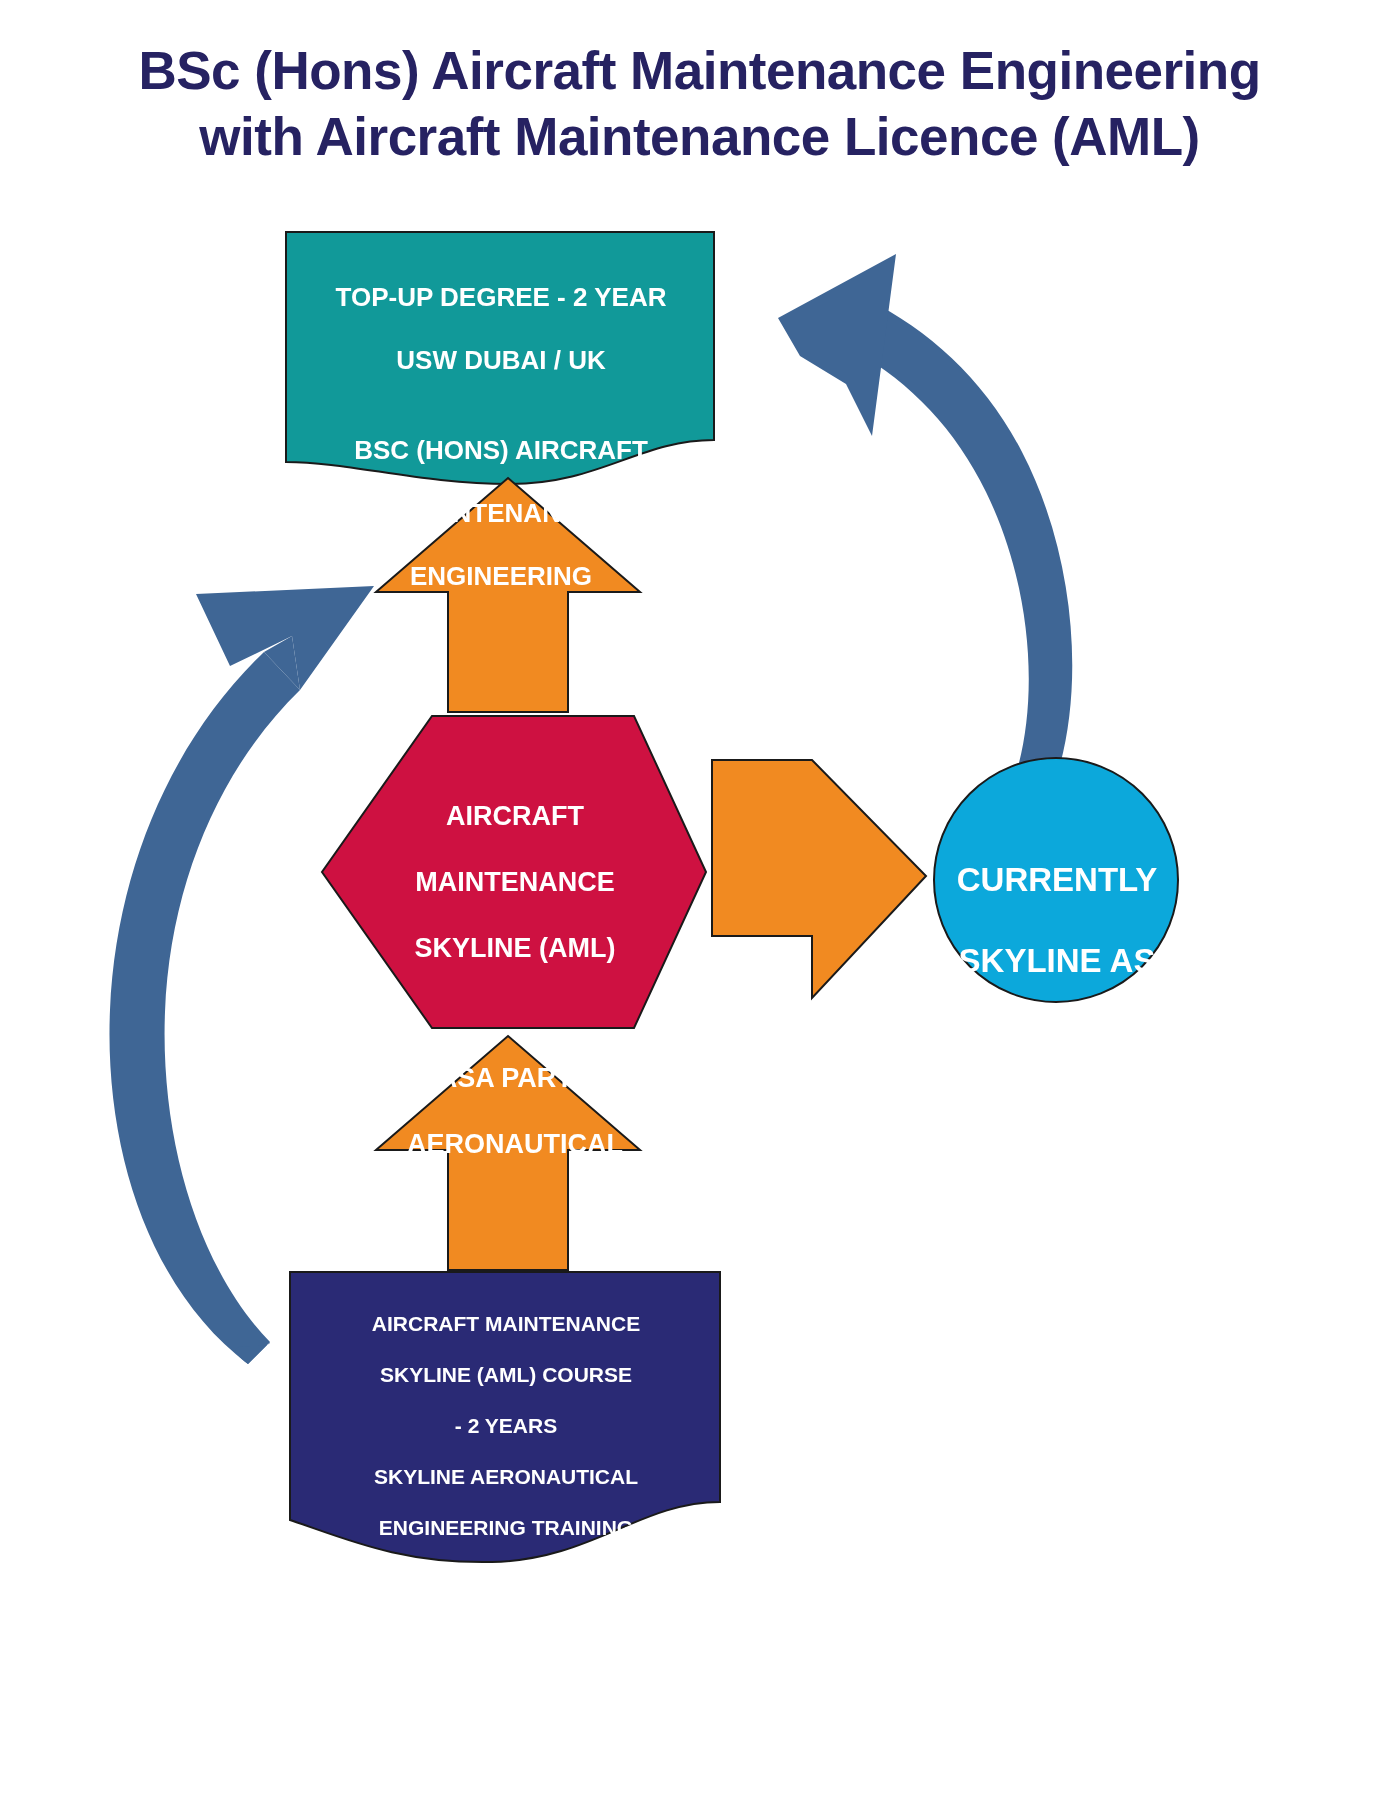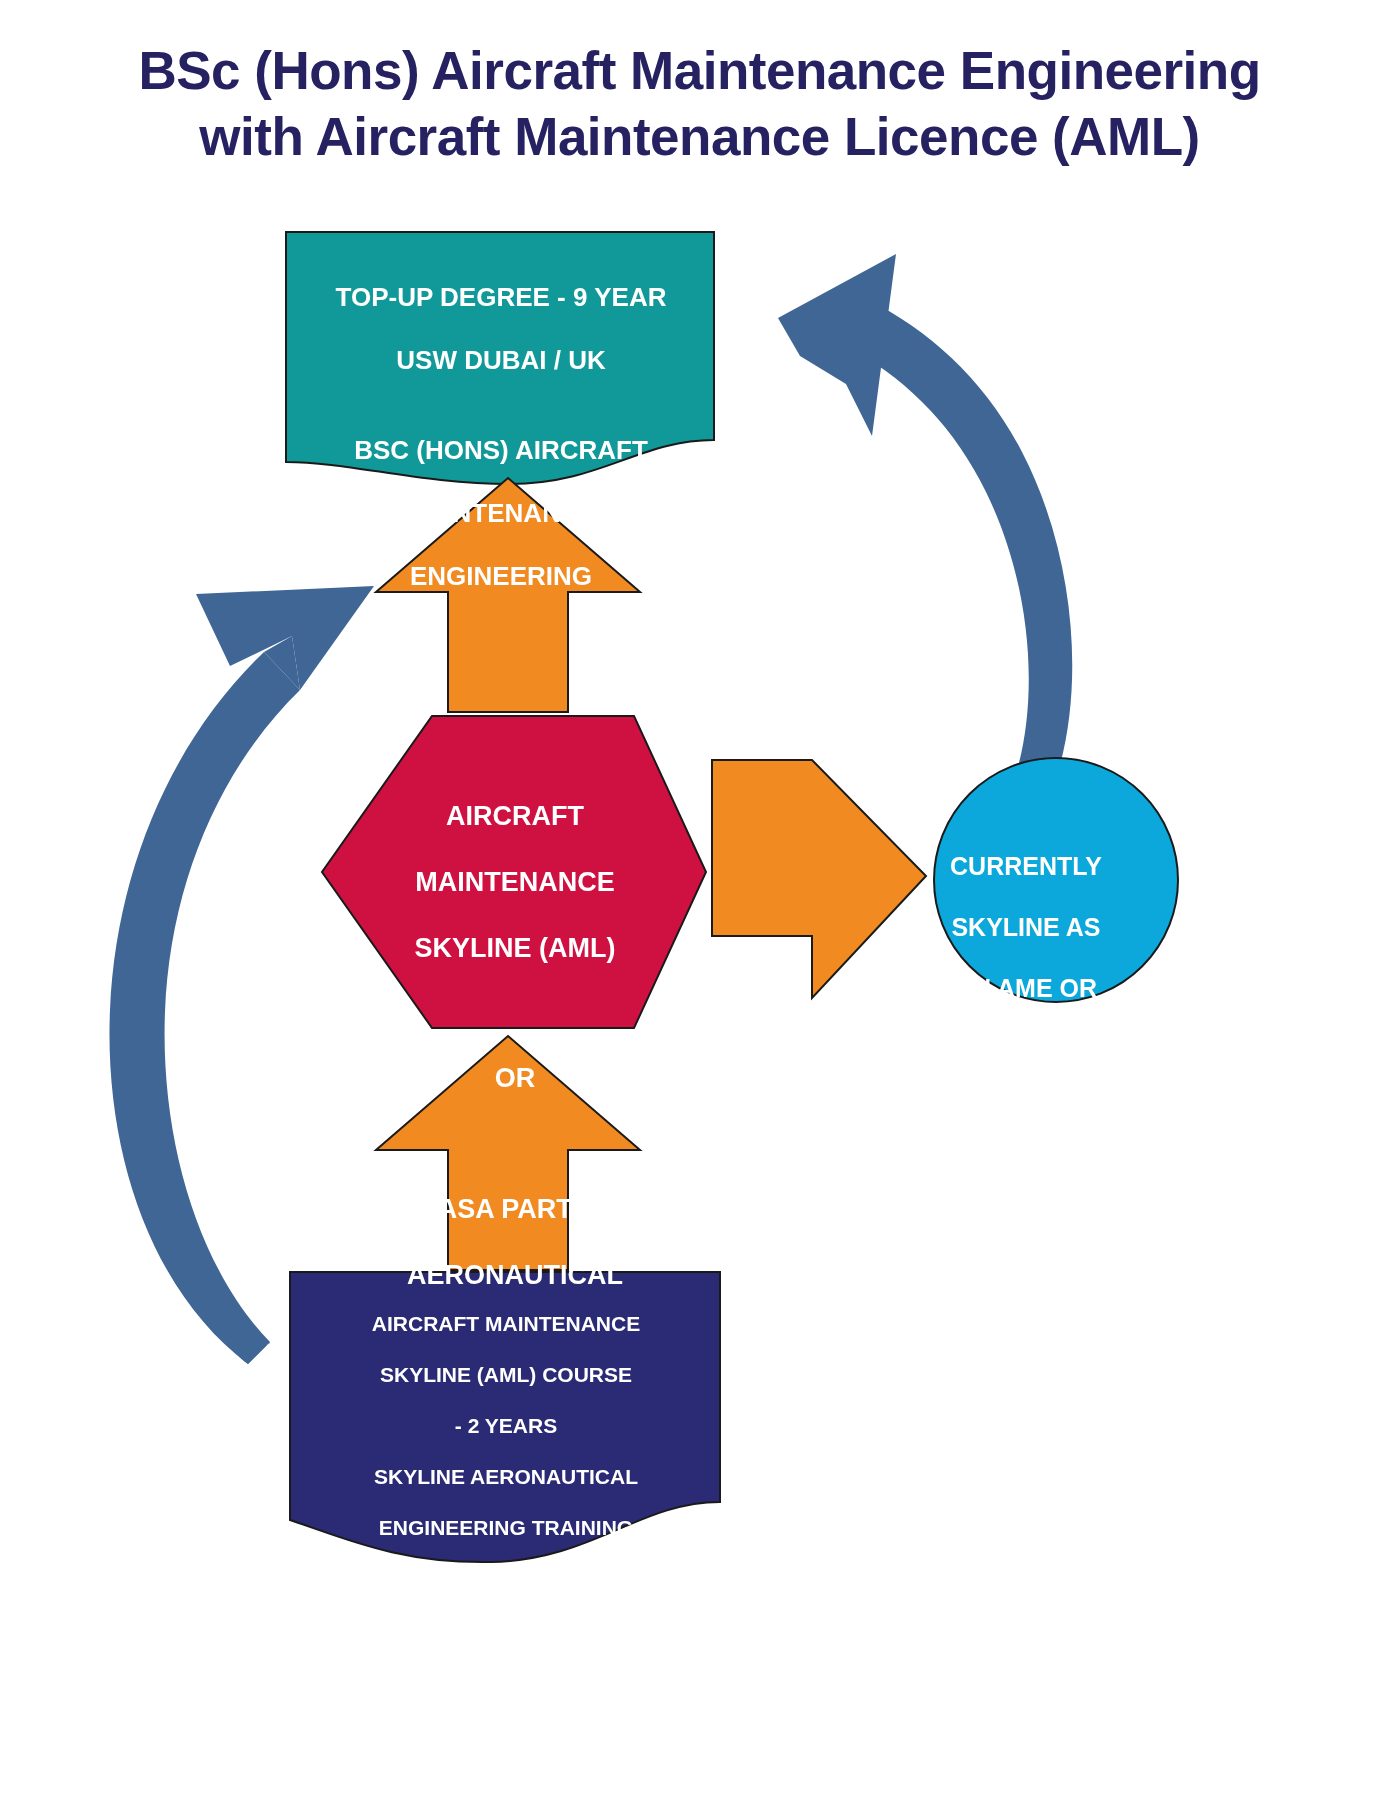--- a/index.html
+++ b/index.html
@@ -55,23 +55,23 @@
 
   #hex-text {
     left: 345px; top: 734px;
     width: 340px;
     font-size: 27px;
   }
   #hex-text .blk { display: block; }
   #hex-text .blk + .blk { margin-top: 32px; }
 
   #circle-text {
-    left: 909px; top: 820px;
+    left: 940px; top: 820px;
     width: 234px;
-    font-size: 25px;
+    font-size: 33px;
   }
 
   #course-text {
     left: 292px; top: 1285px;
     width: 428px;
     font-size: 21px;
   }
 </style>
 </head>
 <body>
@@ -186,39 +186,36 @@
                L 720,1272
                L 720,1502
                C 640,1502 592,1560 492,1562
                C 400,1564 344,1538 290,1520
                Z" fill="#2A2A75" stroke="#1A1A1A" stroke-width="2"></path>
     </g>
 
   </svg>
 
   <div id="topup-text" class="shape-text">
-    <span>TOP-UP DEGREE - 9 YEAR</span><br>
+    <span>TOP-UP DEGREE - 2 YEAR</span><br>
     <span>USW DUBAI / UK</span>
     <span class="para2">
       <span>BSC (HONS) AIRCRAFT</span><br>
       <span>MAINTENANCE</span><br>
       <span>ENGINEERING</span>
     </span>
   </div>
 
   <div id="hex-text" class="shape-text">
     <span class="blk">
       <span>AIRCRAFT</span><br>
       <span>MAINTENANCE</span><br>
       <span>SKYLINE (AML)</span>
     </span>
     <span class="blk">
-      <span>OR</span>
-    </span>
-    <span class="blk">
       <span>EASA PART 66</span><br>
       <span>AERONAUTICAL</span>
     </span>
   </div>
 
   <div id="circle-text" class="shape-text">
     <span>CURRENTLY</span><br>
     <span>SKYLINE AS</span><br>
     <span>AN AME OR</span><br>
     <span>TECHNICIAN</span>

